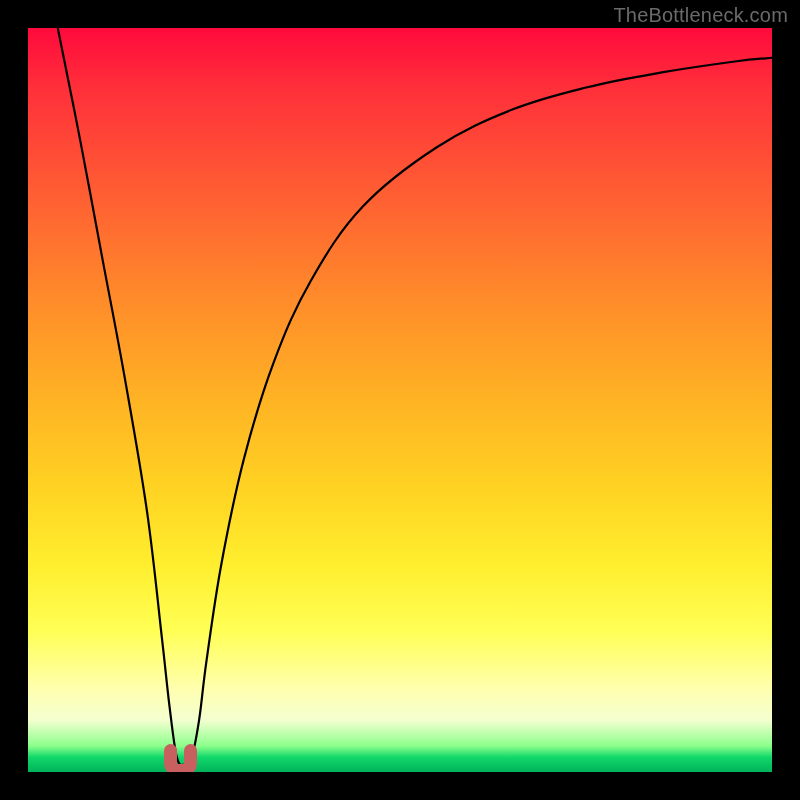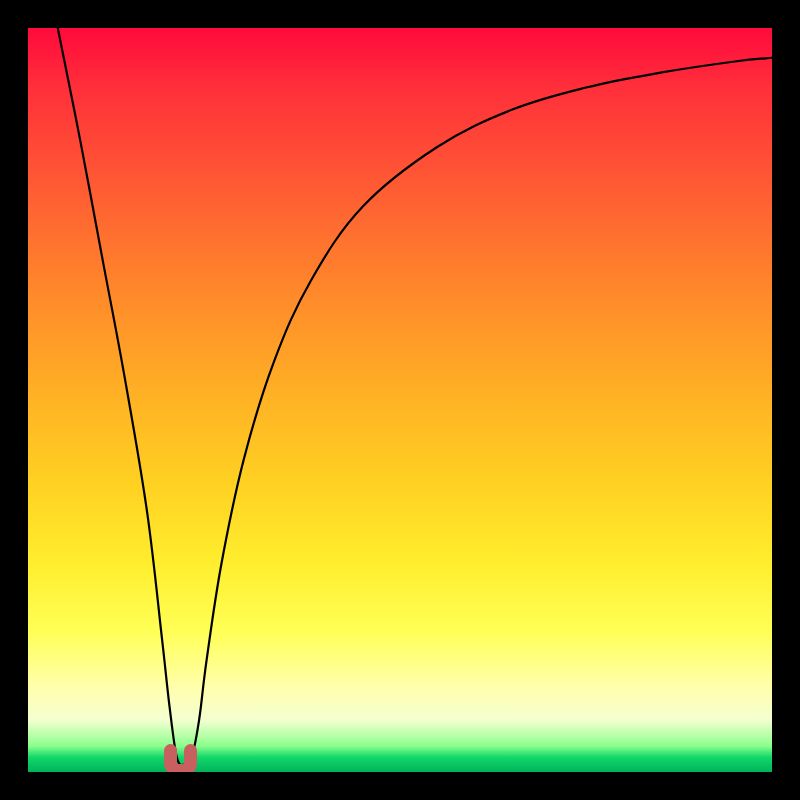--- a/index.html
+++ b/index.html
@@ -64,20 +64,21 @@
     font-size: 20px;
     letter-spacing: 0.2px;
     user-select: none;
   }
 </style>
 </head>
 <body>
 
 <div class="outer">
 
+  <div class="attribution">TheBottleneck.com</div>
 
   <div class="plot-area">
     <div class="gradient-bg"></div>
 
     <svg class="curve-svg" viewBox="0 0 744 744" preserveAspectRatio="none">
       <path id="bottleneck-path" fill="none" stroke="#000" stroke-width="2.2" stroke-linecap="round" d="M 29.76,0 C 33.7776,20.088000000000005 44.04480000000001,70.08480000000003 52.080000000000005,111.60000000000002 C 60.1152,153.11520000000002 66.3648,187.7856 74.4,230.64 C 82.43520000000001,273.4944 88.6848,304.1472 96.72,349.68 C 104.7552,395.2128 112.34400000000001,436.728 119.04,483.6 C 125.736,530.472 129.9024,575.2608 133.92,610.08 C 137.93759999999997,644.8992000000001 138.6816,655.6128 141.36,677.04 C 144.03840000000002,698.4671999999999 146.12160000000003,718.4064 148.8,729.12 C 151.4784,739.8336 153.56159999999997,736.56 156.23999999999998,736.56 C 158.9184,736.56 161.0016,737.1552 163.68,729.12 C 166.35840000000002,721.0848 168.4416,709.3295999999999 171.12,691.92 C 173.79840000000002,674.5104 174.54240000000001,660.5232 178.56,632.4 C 182.5776,604.2768 186.744,571.8384 193.44,535.68 C 200.136,499.5216 206.38559999999998,467.6784 215.76,431.52000000000004 C 225.1344,395.36160000000007 233.4672,366.94079999999997 245.52,334.79999999999995 C 257.57280000000003,302.65919999999994 266.6496,281.0832 282.72,252.95999999999998 C 298.79040000000003,224.83679999999998 312.03360000000004,202.66559999999993 334.8,178.55999999999995 C 357.5664,154.45439999999996 382.41600000000005,136.44960000000006 409.20000000000005,119.04000000000008 C 435.98400000000004,101.6304000000001 456.81600000000003,92.55360000000005 483.6,81.84000000000003 C 510.384,71.12640000000002 531.216,66.216 558,59.51999999999998 C 584.784,52.82399999999998 605.616,49.327199999999976 632.4,44.639999999999986 C 659.184,39.952799999999996 686.712,36.158400000000015 706.8,33.48000000000002 C 726.8879999999999,30.80160000000002 737.304,30.429599999999997 744,29.75999999999999"></path>
       <path id="min-marker" fill="none" stroke="#c96060" stroke-width="13" stroke-linecap="round" stroke-linejoin="round" d="M 142.51999999999998,722.56
              L 142.51999999999998,734.56
              Q 142.51999999999998,742.56 152.51999999999998,742.56
              Q 162.51999999999998,742.56 162.51999999999998,734.56

